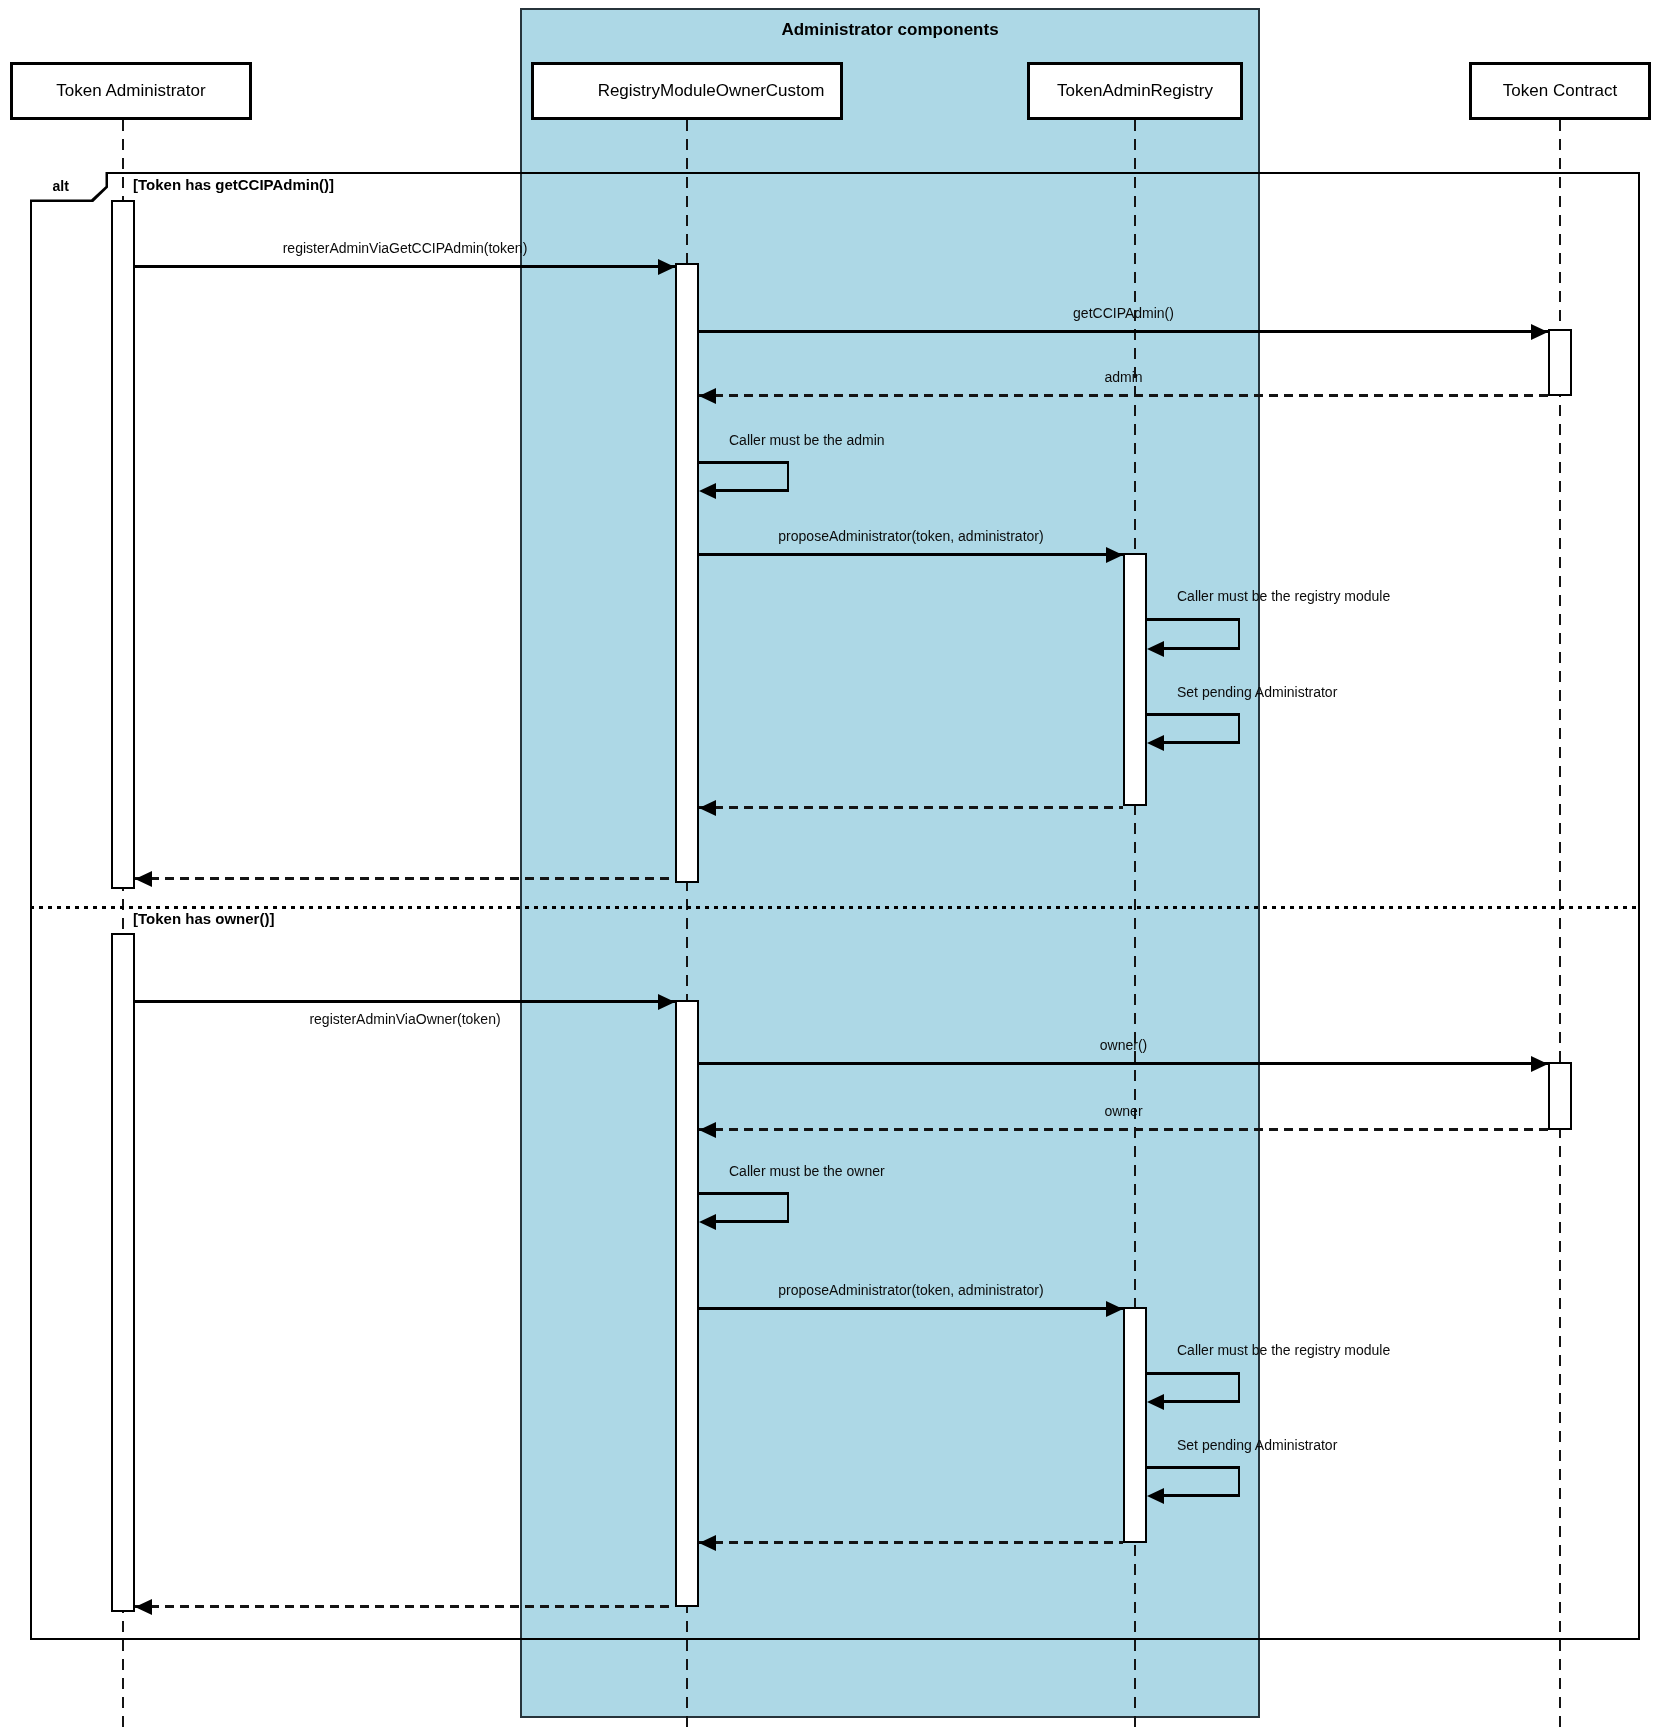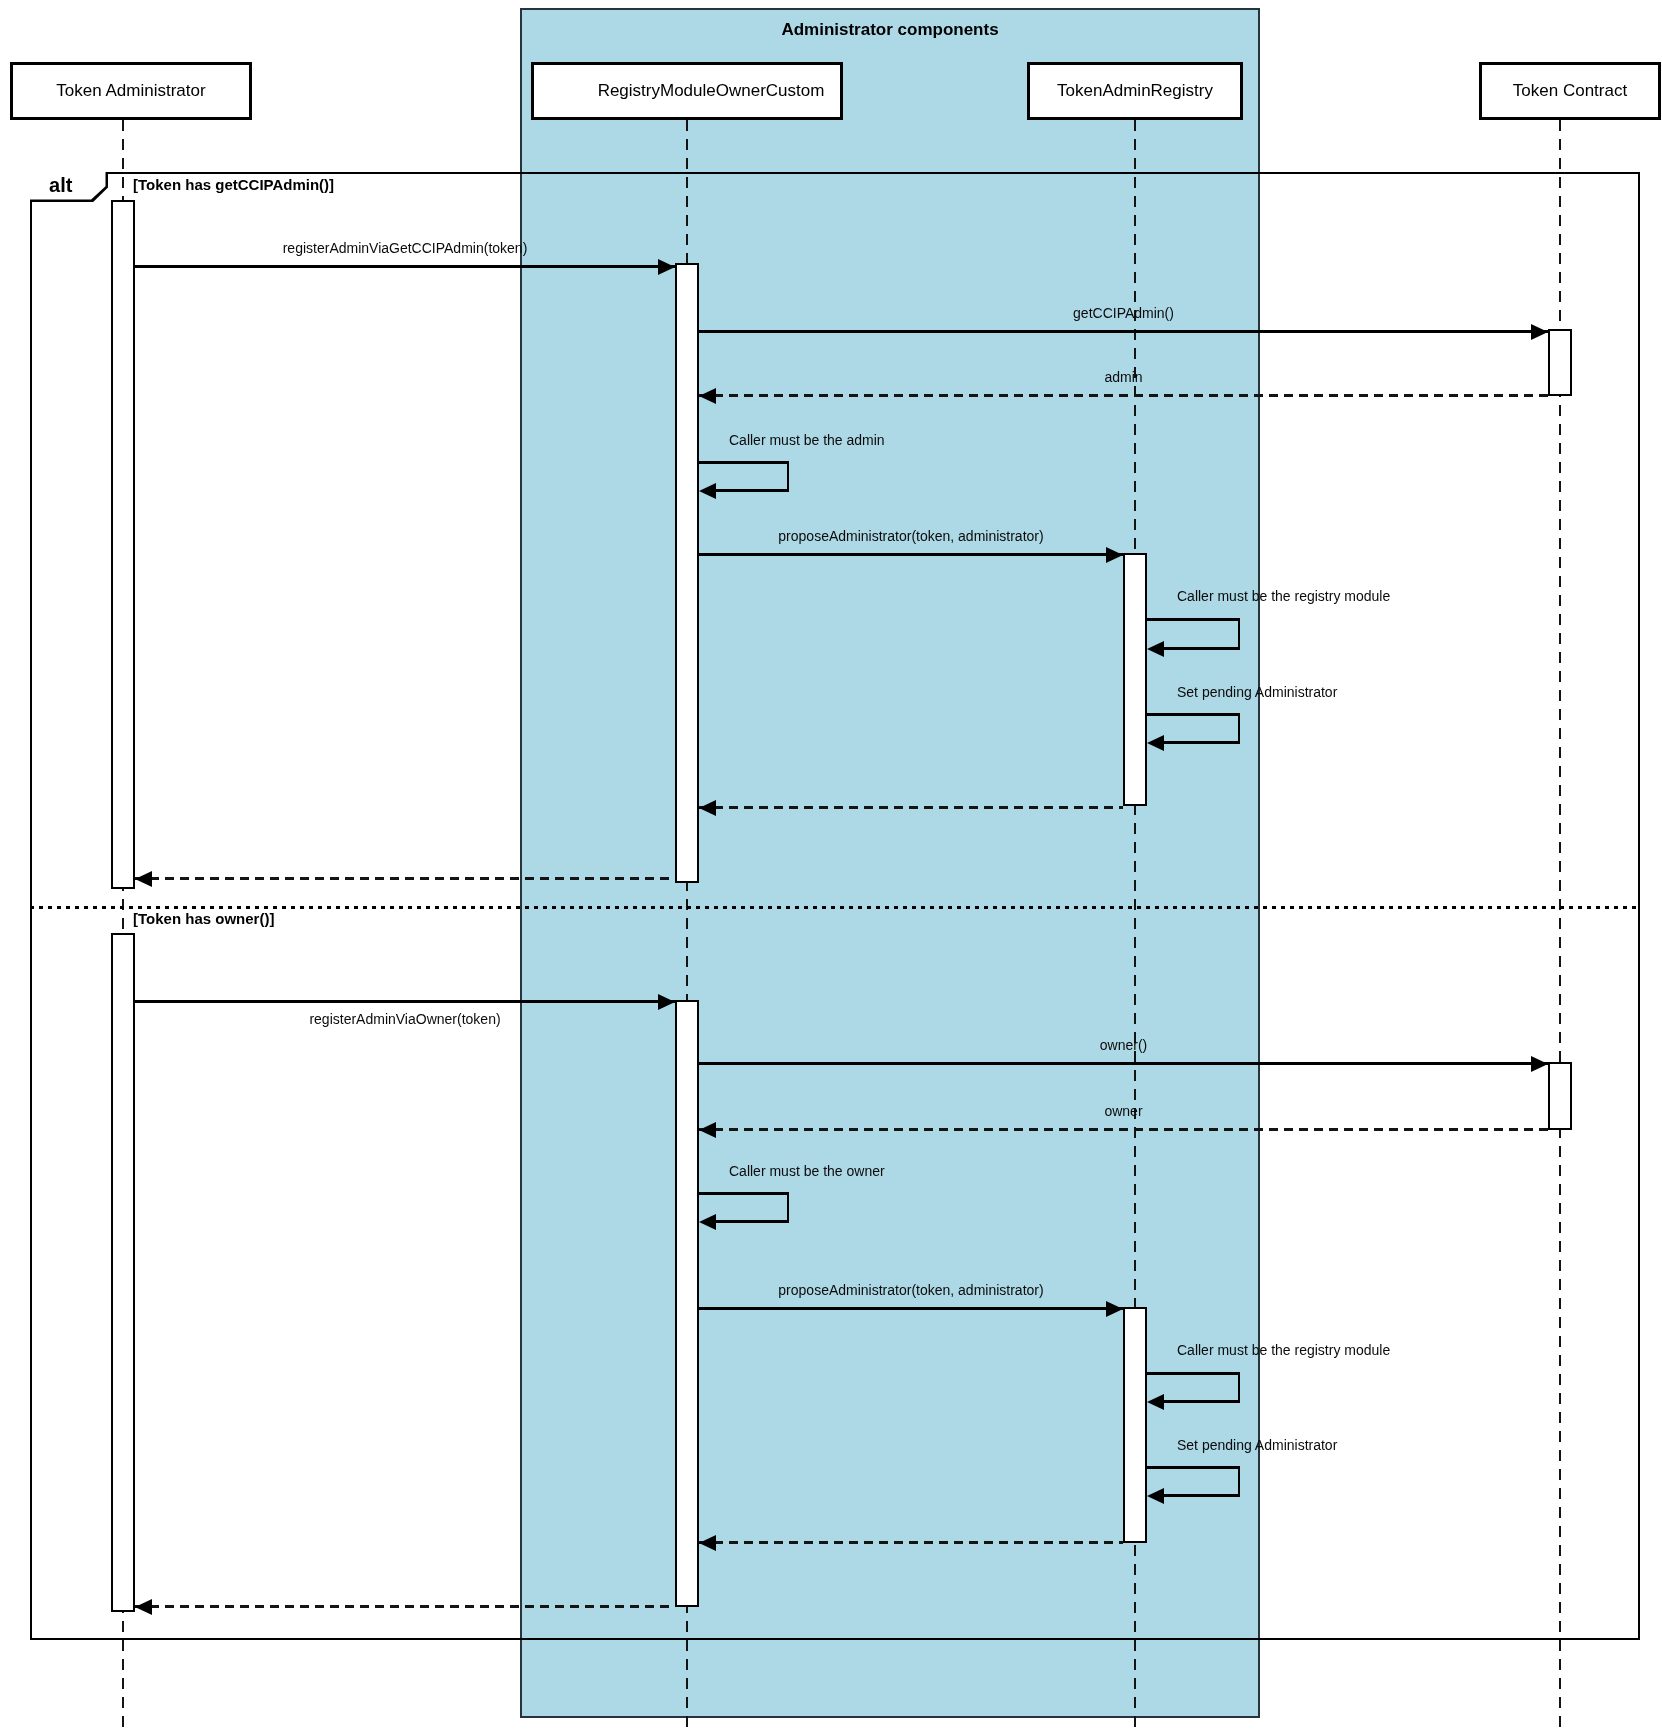--- a/index.html
+++ b/index.html
@@ -12,21 +12,21 @@
   .lifeline{position:absolute;width:2px;background:repeating-linear-gradient(to bottom,#141414 0 11px,transparent 11px 19px);z-index:1;}
   .participant{position:absolute;height:58px;box-sizing:border-box;border:3px solid #000;background:#fff;
     display:flex;align-items:center;justify-content:center;font-size:17px;z-index:5;white-space:nowrap;}
   .frame{position:absolute;border:2.5px solid #000;box-sizing:border-box;background:transparent;z-index:3;}
   .pentagon{position:absolute;z-index:9;}
   .pentagon .outer{position:absolute;inset:0;background:#000;
     clip-path:polygon(0 0,100% 0,100% 52%,81% 100%,0 100%);}
   .pentagon .inner{position:absolute;left:0;top:0;right:2.5px;bottom:2.5px;background:#fff;
     clip-path:polygon(0 0,100% 0,100% 52%,81% 100%,0 100%);
     display:flex;align-items:center;justify-content:center;padding-right:14px;box-sizing:border-box;
-    font-weight:bold;font-size:20px;}
+    font-weight:bold;font-size:14px;}
   .guard{position:absolute;font-weight:bold;font-size:15px;z-index:8;white-space:nowrap;}
   .divider{position:absolute;height:3px;background:repeating-linear-gradient(to right,#000 0 4px,transparent 4px 9px);z-index:6;}
   .activation{position:absolute;width:24px;box-sizing:border-box;border:2.5px solid #000;background:#fff;z-index:4;}
   .msg-line{position:absolute;height:2.5px;background:#000;z-index:6;}
   .msg-line.dashed{background:repeating-linear-gradient(to right,#141414 0 9px,transparent 9px 15px);}
   .msg-vline{position:absolute;width:2.5px;background:#000;z-index:6;}
   .arrowhead{position:absolute;width:0;height:0;border-top:8px solid transparent;border-bottom:8px solid transparent;z-index:7;}
   .arrowhead.right{border-left:17px solid #000;}
   .arrowhead.left{border-right:17px solid #000;}
   .msg-label{position:absolute;font-size:14px;z-index:8;white-space:nowrap;color:#0b0b0b;}
@@ -38,21 +38,21 @@
 <div id="canvas">
     <div class="group-panel" style="left: 520px; top: 8px; width: 740px; height: 1710px;"></div>
     <div class="group-title" style="left: 890px; top: 20px;">Administrator components</div>
     <div class="lifeline" style="left: 122px; top: 120px; height: 1610px;"></div>
     <div class="lifeline" style="left: 686px; top: 120px; height: 1610px;"></div>
     <div class="lifeline" style="left: 1134px; top: 120px; height: 1610px;"></div>
     <div class="lifeline" style="left: 1559px; top: 120px; height: 1610px;"></div>
     <div class="participant" style="left: 10px; top: 62px; width: 242px;">Token Administrator</div>
     <div class="participant" style="left: 531px; top: 62px; width: 312px; padding-left: 48px;">RegistryModuleOwnerCustom</div>
     <div class="participant" style="left: 1027px; top: 62px; width: 216px;">TokenAdminRegistry</div>
-    <div class="participant" style="left: 1469px; top: 62px; width: 182px; margin-left: 10px;">Token Contract</div>
+    <div class="participant" style="left: 1469px; top: 62px; width: 182px;">Token Contract</div>
     <div class="frame" style="left: 30px; top: 172px; width: 1610px; height: 1468px;"></div>
     <div class="pentagon" style="left: 30px; top: 172px; width: 78px; height: 30px;">
       <div class="outer"></div>
       <div class="inner">alt</div>
     </div>
     <div class="guard" style="left: 133px; top: 176px;">[Token has getCCIPAdmin()]</div>
     <div class="guard" style="left: 133px; top: 910px;">[Token has owner()]</div>
     <div class="divider" style="left: 30px; top: 906px; width: 1610px;"></div>
     <div class="activation" style="left: 111px; top: 200px; height: 689px;"></div>
     <div class="activation" style="left: 675px; top: 263px; height: 620px;"></div>

